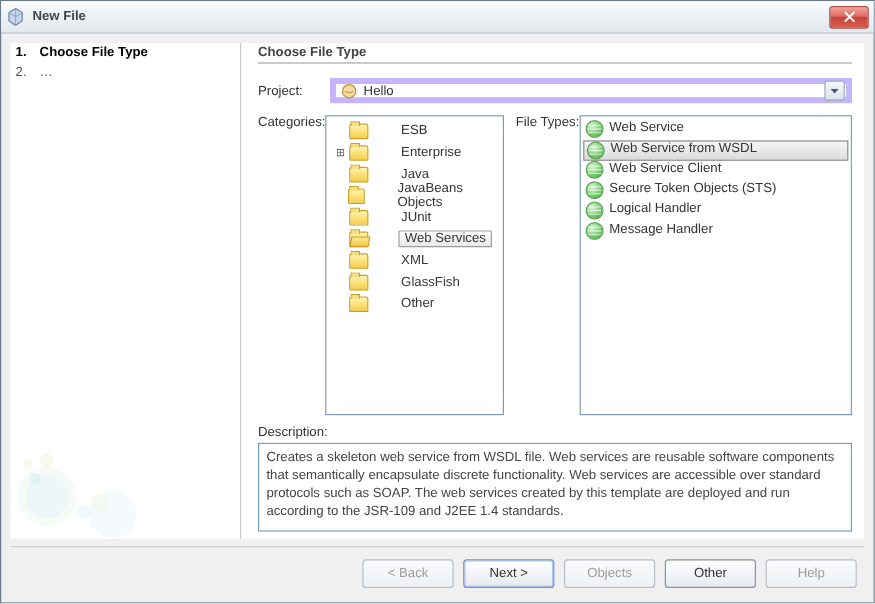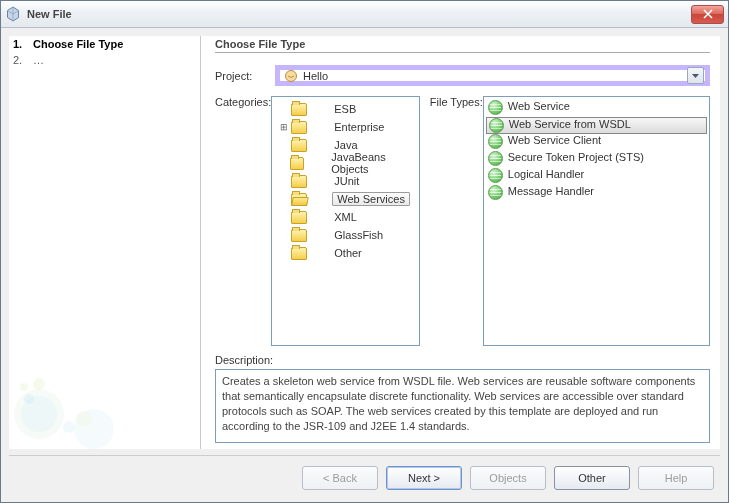--- a/index.html
+++ b/index.html
@@ -318,21 +318,21 @@
                 <div class="ft-item selected">
                   <span class="ws-icon"></span>
                   <span>Web Service from WSDL</span>
                 </div>
                 <div class="ft-item">
                   <span class="ws-icon"></span>
                   <span>Web Service Client</span>
                 </div>
                 <div class="ft-item">
                   <span class="ws-icon"></span>
-                  <span>Secure Token Project (STS)</span>
+                  <span>Secure Token Objects (STS)</span>
                 </div>
                 <div class="ft-item">
                   <span class="ws-icon"></span>
                   <span>Logical Handler</span>
                 </div>
                 <div class="ft-item">
                   <span class="ws-icon"></span>
                   <span>Message Handler</span>
                 </div>
               </div>

